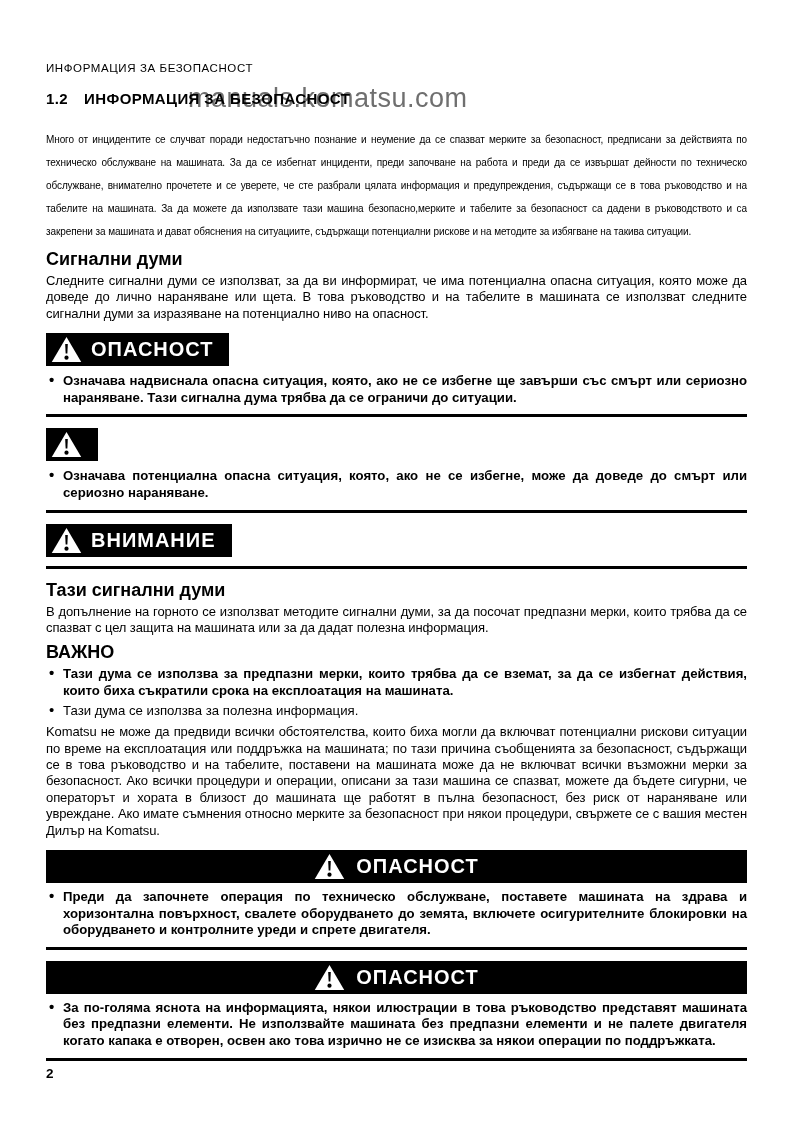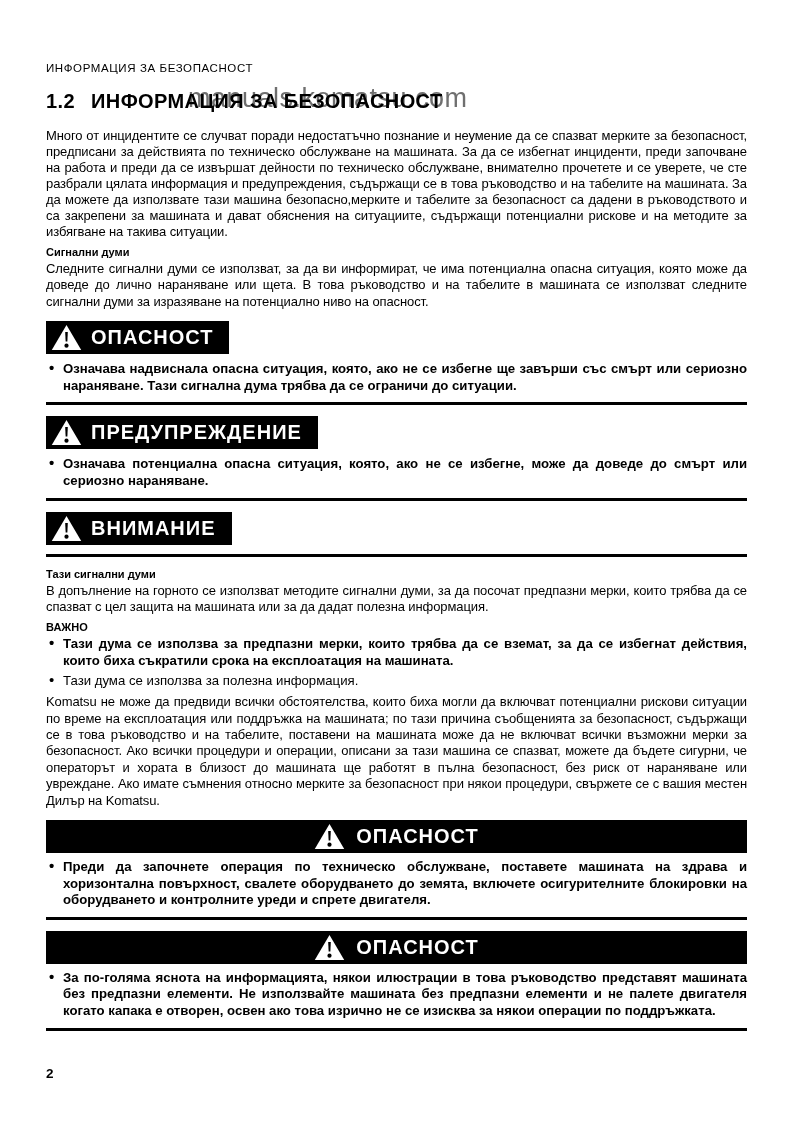--- a/index.html
+++ b/index.html
@@ -14,32 +14,32 @@
   .running-header {
     margin-top:62px; font-size:11.5px; letter-spacing:0.6px; font-weight:400;
   }
 
   .title-row { position:relative; margin-top:16px; height:28px; }
   .watermark {
     position:absolute; left:142px; top:-7px; z-index:1;
     font-size:27px; color:#6f6f6f; letter-spacing:0.5px; white-space:nowrap;
   }
   .title-num, .title-text {
-    position:relative; z-index:2; font-weight:bold; font-size:20px; letter-spacing:0.4px;
+    position:relative; z-index:2; font-weight:bold; font-size:15px; letter-spacing:0.4px;
   }
   .title-num { margin-right:16px; }
 
   p { margin:0; }
   .body {
-    font-size:13px; line-height:16px; text-align:justify; letter-spacing:-0.1px;
+    font-size:10px; line-height:23px; text-align:justify; letter-spacing:-0.1px;
   }
   .body.loose { font-size:13px; line-height:16.4px; }
   .intro { margin-top:10px; }
 
-  .subhead { margin-top:6px; font-weight:bold; font-size:11px; }
+  .subhead { margin-top:6px; font-weight:bold; font-size:18px; }
   .sub-body { margin-top:3px; }
 
   .warn-label {
     display:inline-flex; align-items:center; gap:9px;
     background:#000; color:#fff; padding:3px 16px 3px 5px; margin-top:11px;
   }
   .warn-label .wl-text { font-weight:bold; font-size:20px; letter-spacing:1px; }
 
   .warn-banner {
     display:flex; justify-content:center; align-items:center; gap:11px;
@@ -101,21 +101,20 @@
 
     <div>
       <div class="warn-label">
         <span class="tri">
           <svg width="31" height="27" viewBox="0 0 40 34" aria-hidden="true">
             <path d="M20 1 L39 33 L1 33 Z" fill="#ffffff"></path>
             <path d="M18.3 10 h3.4 l-0.6 12.2 h-2.2 Z" fill="#000000"></path>
             <circle cx="20" cy="27.6" r="2.7" fill="#000000"></circle>
           </svg>
         </span>
-        <span class="wl-text">ПРЕДУПРЕЖДЕНИЕ</span>
       </div>
       <p class="bullet">Означава потенциална опасна ситуация, която, ако не се избегне, може да доведе до смърт или сериозно нараняване.</p>
       <hr class="rule">
     </div>
 
     <div>
       <div class="warn-label">
         <span class="tri">
           <svg width="31" height="27" viewBox="0 0 40 34" aria-hidden="true">
             <path d="M20 1 L39 33 L1 33 Z" fill="#ffffff"></path>

